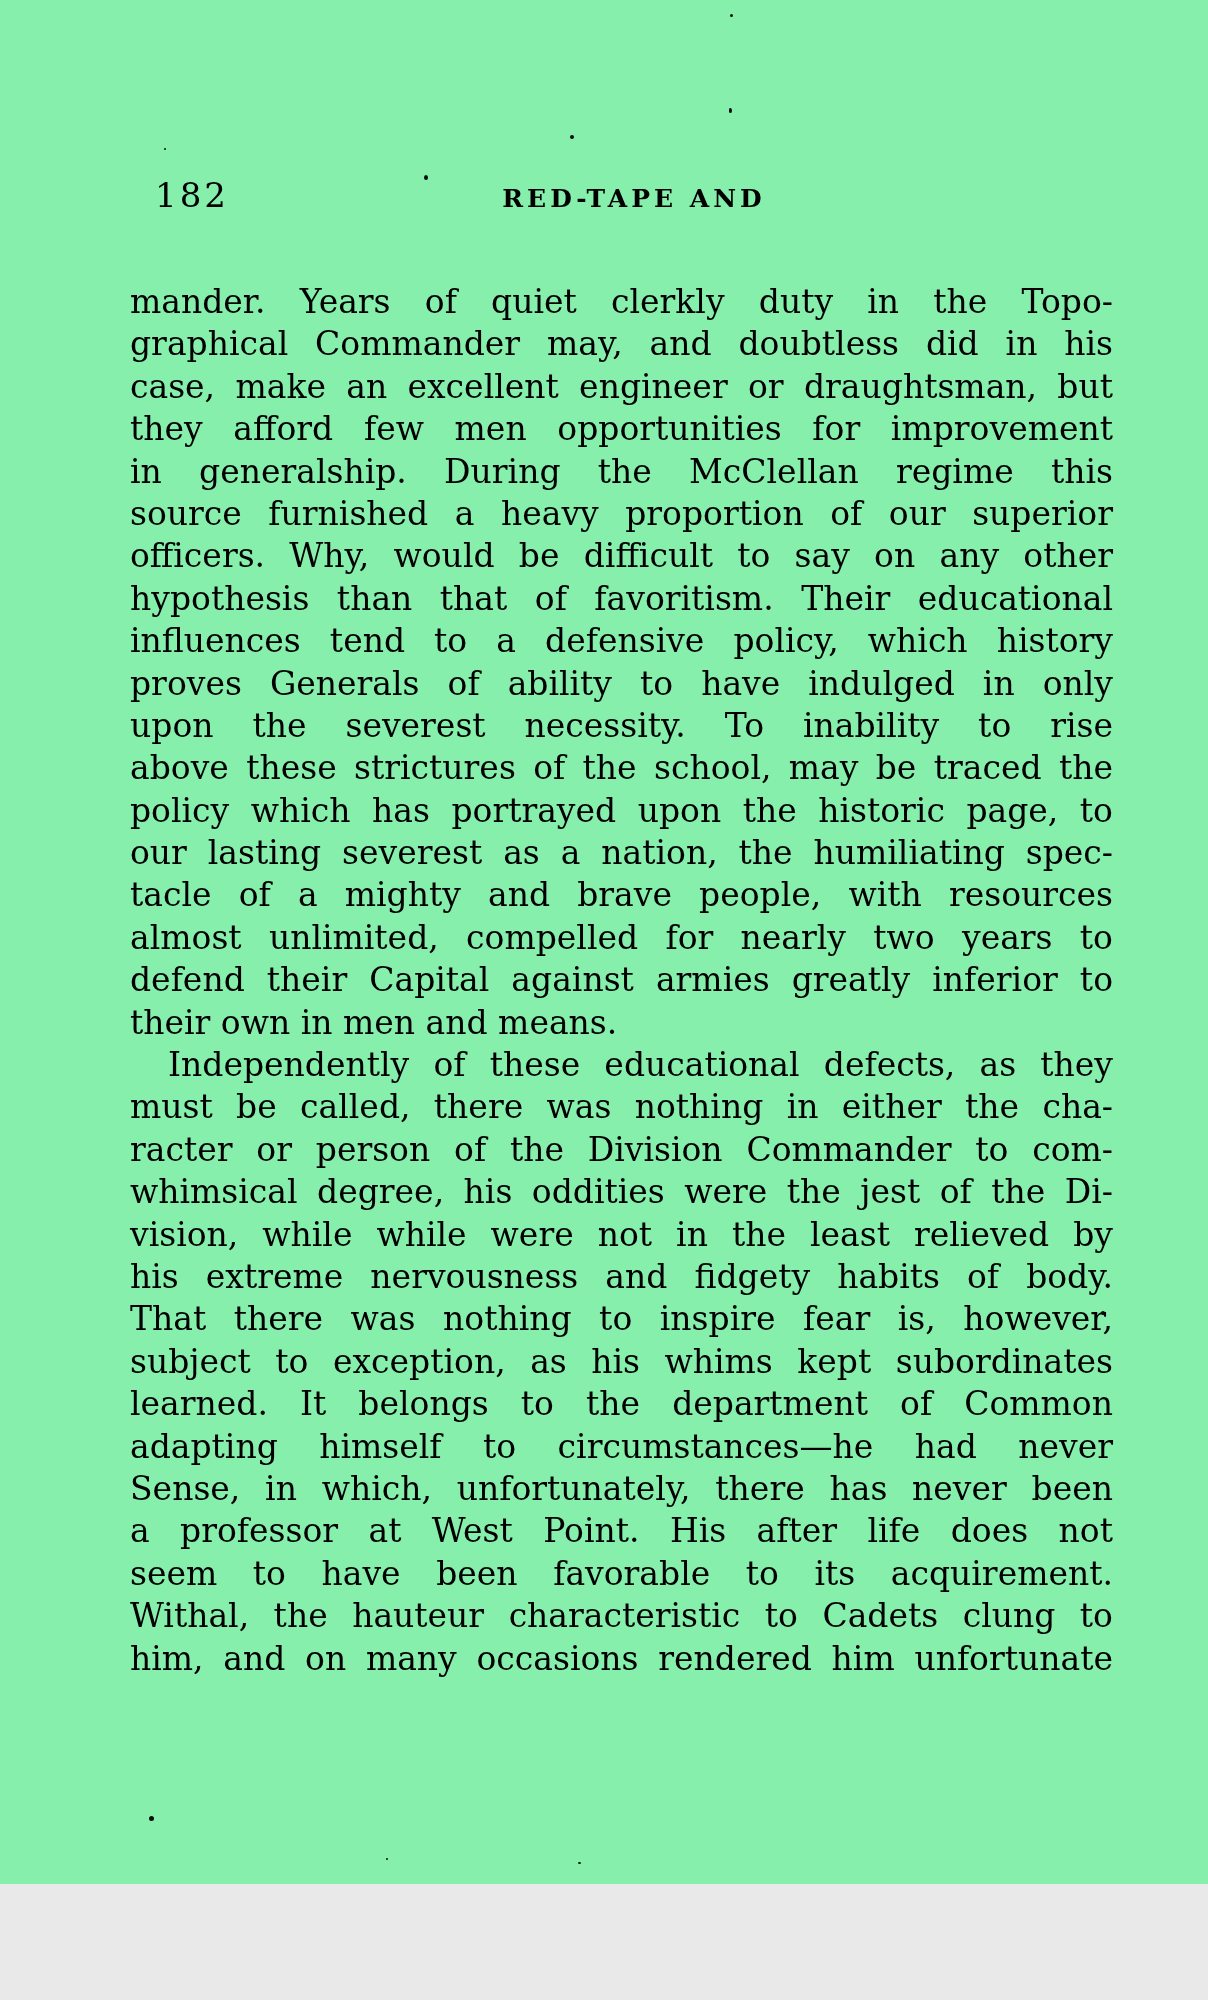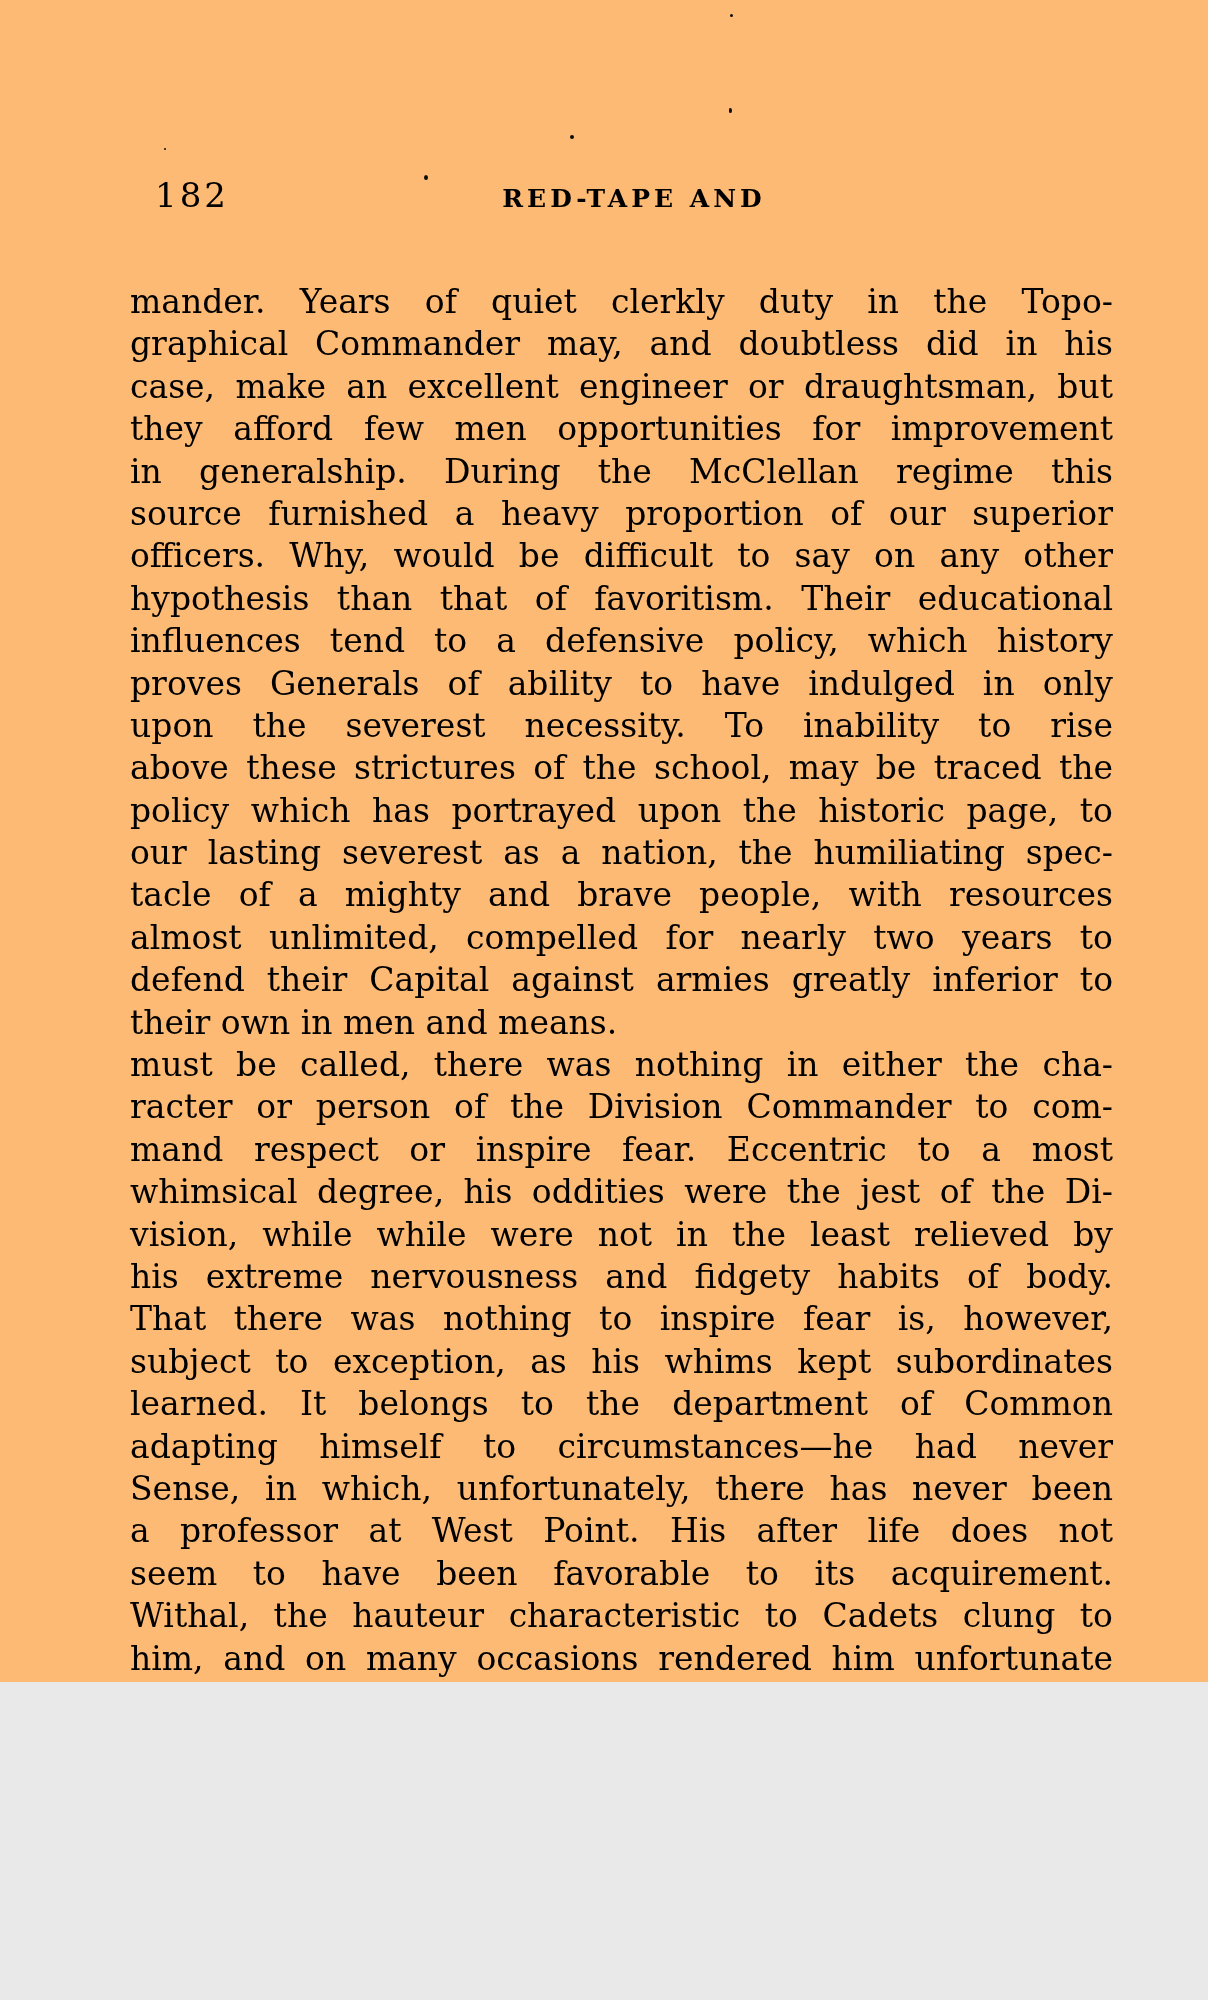--- a/index.html
+++ b/index.html
@@ -1,20 +1,20 @@
 <!DOCTYPE html>
 <html><head>
 <meta charset="utf-8">
 <style>
   html, body { margin: 0; padding: 0; background: #e9e9e9; }
   .page {
     position: relative;
     width: 1208px;
-    height: 1682px;
-    background: #fdba74;
+    height: 1884px;
+    background: #86efac;
     font-family: "DejaVu Serif", "Liberation Serif", serif;
     color: #000;
     overflow: hidden;
     margin: 0 auto;
   }
   .page-number {
     position: absolute;
     left: 155px;
     top: 178px;
     font-size: 34px;
@@ -78,23 +78,23 @@
       <div class="line">influences tend to a defensive policy, which history</div>
       <div class="line">proves Generals of ability to have indulged in only</div>
       <div class="line">upon the severest necessity.  To inability to rise</div>
       <div class="line">above these strictures of the school, may be traced the</div>
       <div class="line">policy which has portrayed upon the historic page, to</div>
       <div class="line">our lasting severest as a nation, the humiliating spec-</div>
       <div class="line">tacle of a mighty and brave people, with resources</div>
       <div class="line">almost unlimited, compelled for nearly two years to</div>
       <div class="line">defend their Capital against armies greatly inferior to</div>
       <div class="line last">their own in men and means.</div>
+      <div class="line indent">Independently of these educational defects, as they</div>
       <div class="line">must be called, there was nothing in either the cha-</div>
       <div class="line">racter or person of the Division Commander to com-</div>
-      <div class="line">mand respect or inspire fear.  Eccentric to a most</div>
       <div class="line">whimsical degree, his oddities were the jest of the Di-</div>
       <div class="line">vision, while while were not in the least relieved by</div>
       <div class="line">his extreme nervousness and fidgety habits of body.</div>
       <div class="line">That there was nothing to inspire fear is, however,</div>
       <div class="line">subject to exception, as his whims kept subordinates</div>
       <div class="line">learned.  It belongs to the department of Common</div>
       <div class="line">adapting himself to circumstances—he had never</div>
       <div class="line">Sense, in which, unfortunately, there has never been</div>
       <div class="line">a professor at West Point.  His after life does not</div>
       <div class="line">seem to have been favorable to its acquirement.</div>

